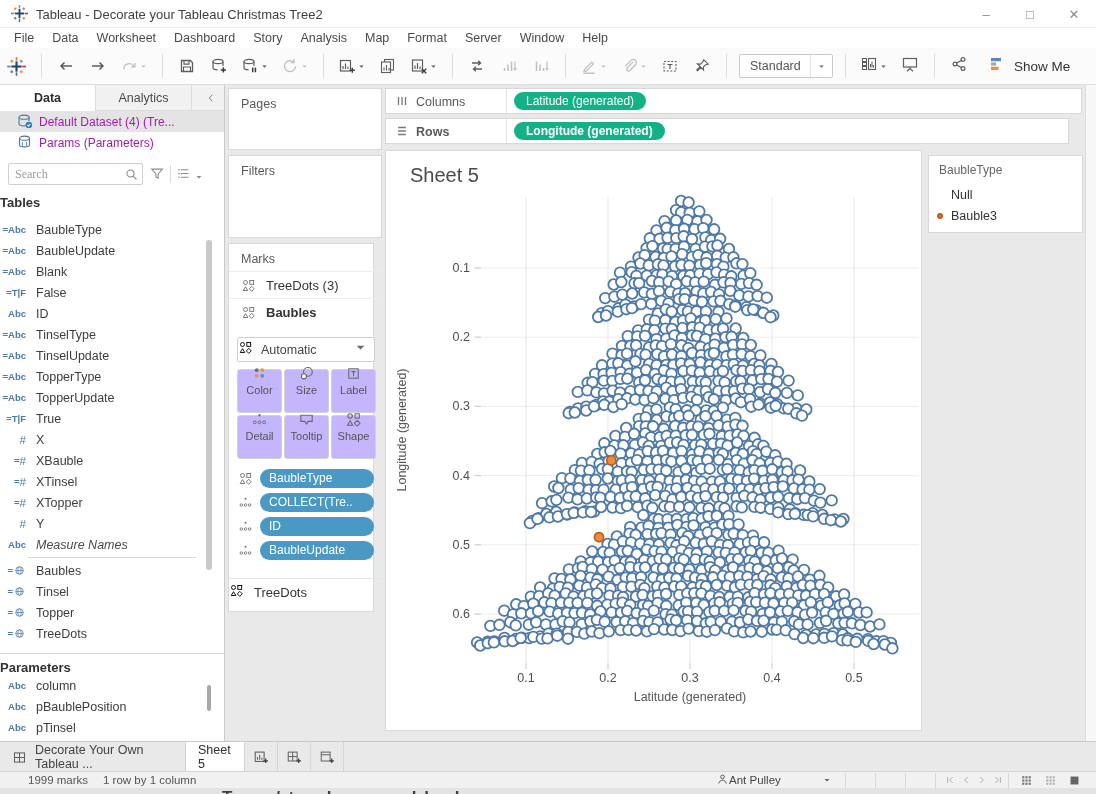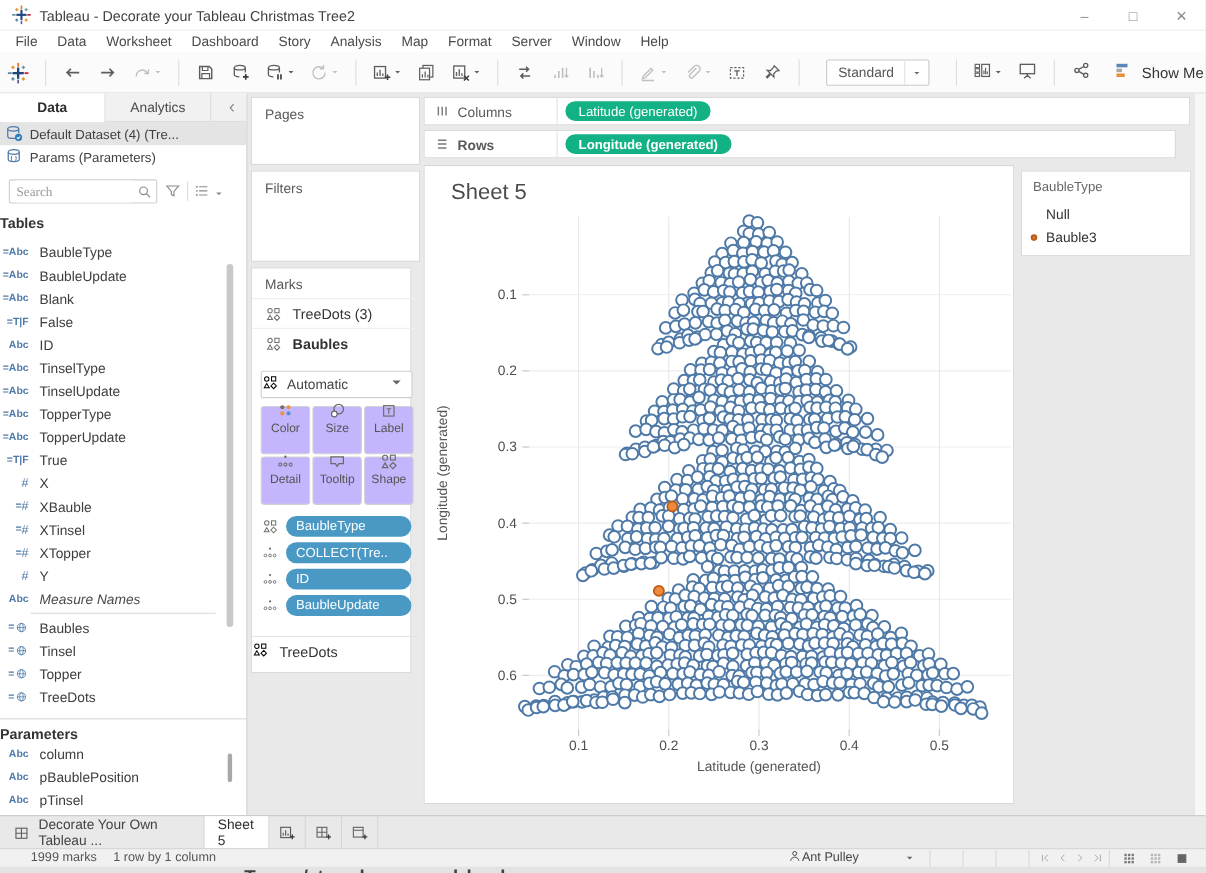--- a/index.html
+++ b/index.html
@@ -16,36 +16,36 @@
 
   #menubar { position:absolute; left:0; top:28px; width:1096px; height:20px; background:#ffffff; display:flex; align-items:center; }
   .menu-item { font-size:12.5px; color:#4a4a4a; padding:0 9px; height:20px; display:flex; align-items:center; }
   .menu-item:first-child { margin-left:5px; }
 
   #toolbar { position:absolute; left:0; top:48px; width:1096px; height:37px; background:#fbfbfb; border-bottom:1px solid #dcdcdc; display:flex; align-items:center; }
   .tb-sep { width:1px; height:24px; background:#dddddd; margin:0 8px; flex:0 0 auto; }
   .tbtn { height:30px; min-width:26px; padding:0 3px; margin:0 3px; display:flex; align-items:center; justify-content:center; color:#5d5d5d; }
   .tbtn.disabled { color:#c0c0c0; }
   .tb-caret { margin-left:1px; color:inherit; }
-  #fit-box { width:94px; height:24px; border:1px solid #c9c9c9; border-radius:2px; background:#fff; display:flex; align-items:center; margin:0 16px; }
+  #fit-box { width:94px; height:24px; border:1px solid #c9c9c9; border-radius:2px; background:#fff; display:flex; align-items:center; margin:0 4px; }
   #fit-box .fit-label { flex:1; font-size:12.5px; color:#555; padding-left:10px; }
   #fit-box .fit-caret { width:22px; height:100%; border-left:1px solid #e0e0e0; display:flex; align-items:center; justify-content:center; color:#666; }
   #show-me-btn { display:flex; align-items:center; margin-left:14px; }
   #show-me-btn span.lbl { font-size:13.5px; color:#333; margin-left:7px; }
 
   .ic { display:inline-flex; align-items:center; justify-content:center; line-height:0; }
 
   
   #data-pane { position:absolute; left:0; top:85px; width:225px; height:656px; background:#fff; border-right:1px solid #c9c9c9; }
   #pane-tabs { position:absolute; left:0; top:0; width:100%; height:26px; background:#f1f1f1; border-bottom:1px solid #dcdcdc; display:flex; }
   .pane-tab { width:96px; height:26px; display:flex; align-items:center; justify-content:center; font-size:12.5px; color:#4a4a4a; border-right:1px solid #dcdcdc; }
   .pane-tab.active { background:#fff; font-weight:bold; color:#2d2d2d; }
   #pane-collapse { margin-left:auto; width:26px; display:flex; align-items:center; justify-content:center; color:#777; }
   #datasources { position:absolute; left:0; top:26px; width:100%; }
-  .ds-row { height:21px; display:flex; align-items:center; padding-left:4px; font-size:12px; color:#404040; }
+  .ds-row { height:21px; display:flex; align-items:center; padding-left:16px; font-size:12px; color:#a21caf; }
   .ds-row.selected { background:#e4e4e4; }
   .ds-row .ic { margin-right:6px; }
   #search-row { position:absolute; left:0; top:74px; width:100%; height:30px; }
   #search-box { position:absolute; left:8px; top:4px; width:135px; height:22px; border:1px solid #cfcfcf; border-radius:2px; background:#fff; }
   #search-input { position:absolute; left:6px; top:0; width:105px; height:20px; border:none; outline:none; font-size:12px; color:#333; font-family:Liberation Serif, serif; }
   #search-input::placeholder { color:#9c9c9c; }
   #search-mag { position:absolute; right:3px; top:3px; color:#8a8a8a; }
   #funnel-btn { position:absolute; left:149px; top:7px; color:#8a8a8a; }
   #search-div { position:absolute; left:170px; top:6px; width:1px; height:18px; background:#dcdcdc; }
   #viewlist-btn { position:absolute; left:176px; top:7px; color:#8a8a8a; }

